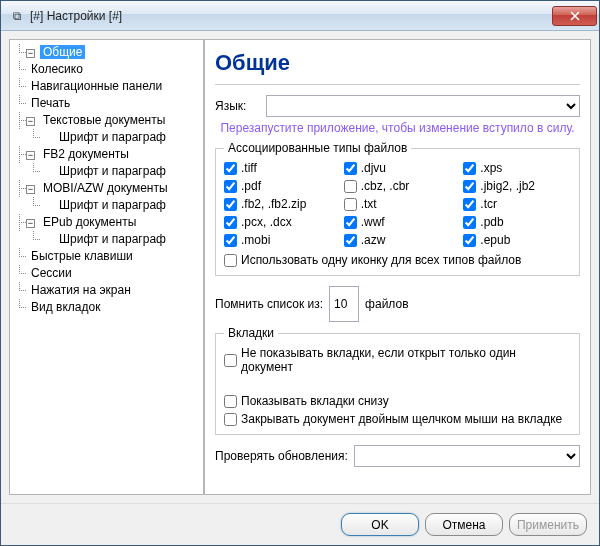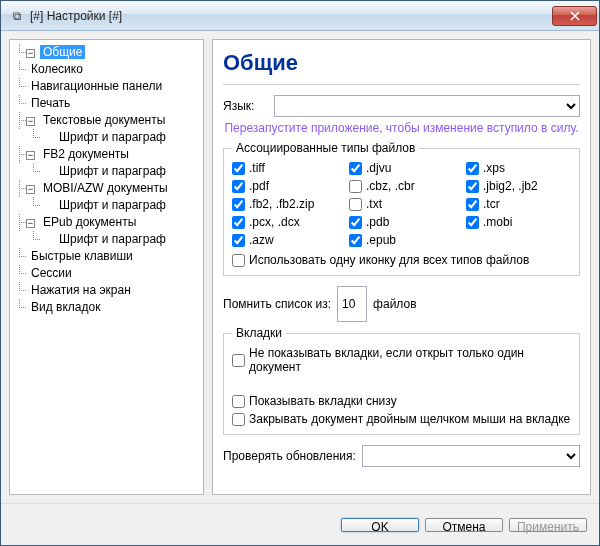--- a/index.html
+++ b/index.html
@@ -44,21 +44,21 @@
     color: #fff;
     font-weight: bold;
     cursor: pointer;
   }
   .close-btn svg { width: 10px; height: 10px; }
   .body {
     flex: 1;
     display: flex;
     background: #f0f0f0;
     padding: 8px;
-    gap: 8px;
+    gap: 0;
     min-height: 0;
   }
   .tree-panel {
     width: 195px;
     background: #fff;
     border: 1px solid #b5b5b5;
     padding: 4px 2px;
     overflow: auto;
   }
   .tree { list-style: none; margin:0; padding:0 0 0 2px; }
@@ -127,24 +127,24 @@
     height: 42px;
     background:#f0f0f0;
     border-top:1px solid #ddd;
     display:flex;
     justify-content:flex-end;
     align-items:center;
     gap:6px;
     padding: 0 12px;
   }
   .btn {
-    min-width:78px; height:14px;
+    min-width:78px; height:23px;
     border:1px solid #8a8a8a;
     background: linear-gradient(#fdfdfd,#e8e8e8);
-    border-radius:2px;
+    border-radius:9px;
     cursor:pointer;
     font:inherit;
   }
   .btn.default {
     border:1px solid #3c7fb1;
     box-shadow: 0 0 2px rgba(60,127,177,0.6);
   }
   .btn:disabled { color:#999; cursor:default;}
   input.num { width:30px; text-align:left;}
   select.upd { flex:1; height:22px;}
@@ -249,20 +249,24 @@
               <input type="checkbox" style="">
               <span>.txt</span>
             </label>
           <label class="chk">
               <input type="checkbox" checked="" style="">
               <span>.tcr</span>
             </label>
           <label class="chk">
               <input type="checkbox" checked="" style="">
               <span>.pcx, .dcx</span>
+            </label>
+          <label class="chk">
+              <input type="checkbox" checked="" style="">
+              <span>.wwf</span>
             </label>
           <label class="chk">
               <input type="checkbox" checked="" style="">
               <span>.pdb</span>
             </label>
           <label class="chk">
               <input type="checkbox" checked="" style="">
               <span>.mobi</span>
             </label>
           <label class="chk">

